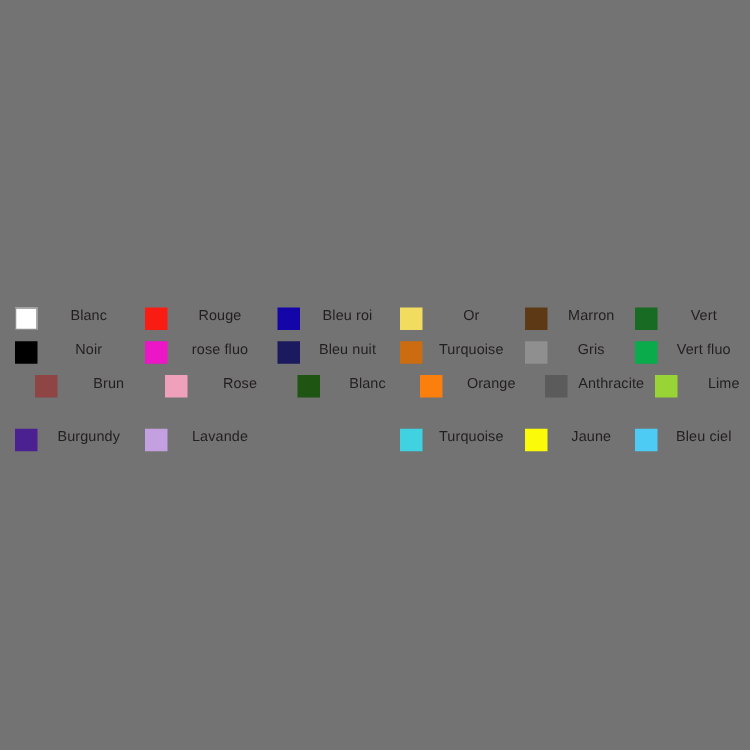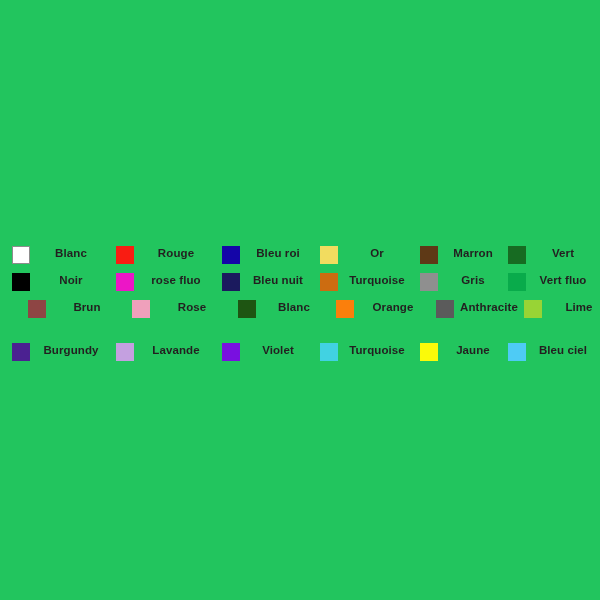--- a/index.html
+++ b/index.html
@@ -80,21 +80,21 @@
     text-align: center;
     font-size: 11.5px;
     letter-spacing: 0.1px;
     white-space: nowrap;
     color: #231f20;
   }
 </style>
 </head>
 <body style="background-color: rgb(255, 255, 255);">
 
-<div id="legend-root" style="background-color: #22c55e; font-weight: bold;">
+<div id="legend-root" style="background-color: #737373;">
   <div id="legend-grid">
       <div class="legend-row r0">
         <div class="legend-entry c0">
           <span class="swatch outlined" style="background-color: rgb(255, 255, 255);"></span>
           <span class="swatch-label">Blanc</span>
         </div>
         <div class="legend-entry c1">
           <span class="swatch" style="background-color: rgb(249, 28, 18);"></span>
           <span class="swatch-label">Rouge</span>
         </div>
@@ -169,24 +169,20 @@
       </div>
       <div class="legend-row r3">
         <div class="legend-entry c0">
           <span class="swatch" style="background-color: rgb(75, 33, 145);"></span>
           <span class="swatch-label">Burgundy</span>
         </div>
         <div class="legend-entry c1">
           <span class="swatch" style="background-color: rgb(196, 160, 224);"></span>
           <span class="swatch-label">Lavande</span>
         </div>
-        <div class="legend-entry c2">
-          <span class="swatch" style="background-color: rgb(121, 16, 224);"></span>
-          <span class="swatch-label">Violet</span>
-        </div>
         <div class="legend-entry c3">
           <span class="swatch" style="background-color: rgb(65, 210, 226);"></span>
           <span class="swatch-label">Turquoise</span>
         </div>
         <div class="legend-entry c4">
           <span class="swatch" style="background-color: rgb(251, 250, 9);"></span>
           <span class="swatch-label">Jaune</span>
         </div>
         <div class="legend-entry c5">
           <span class="swatch" style="background-color: rgb(78, 203, 245);"></span>

